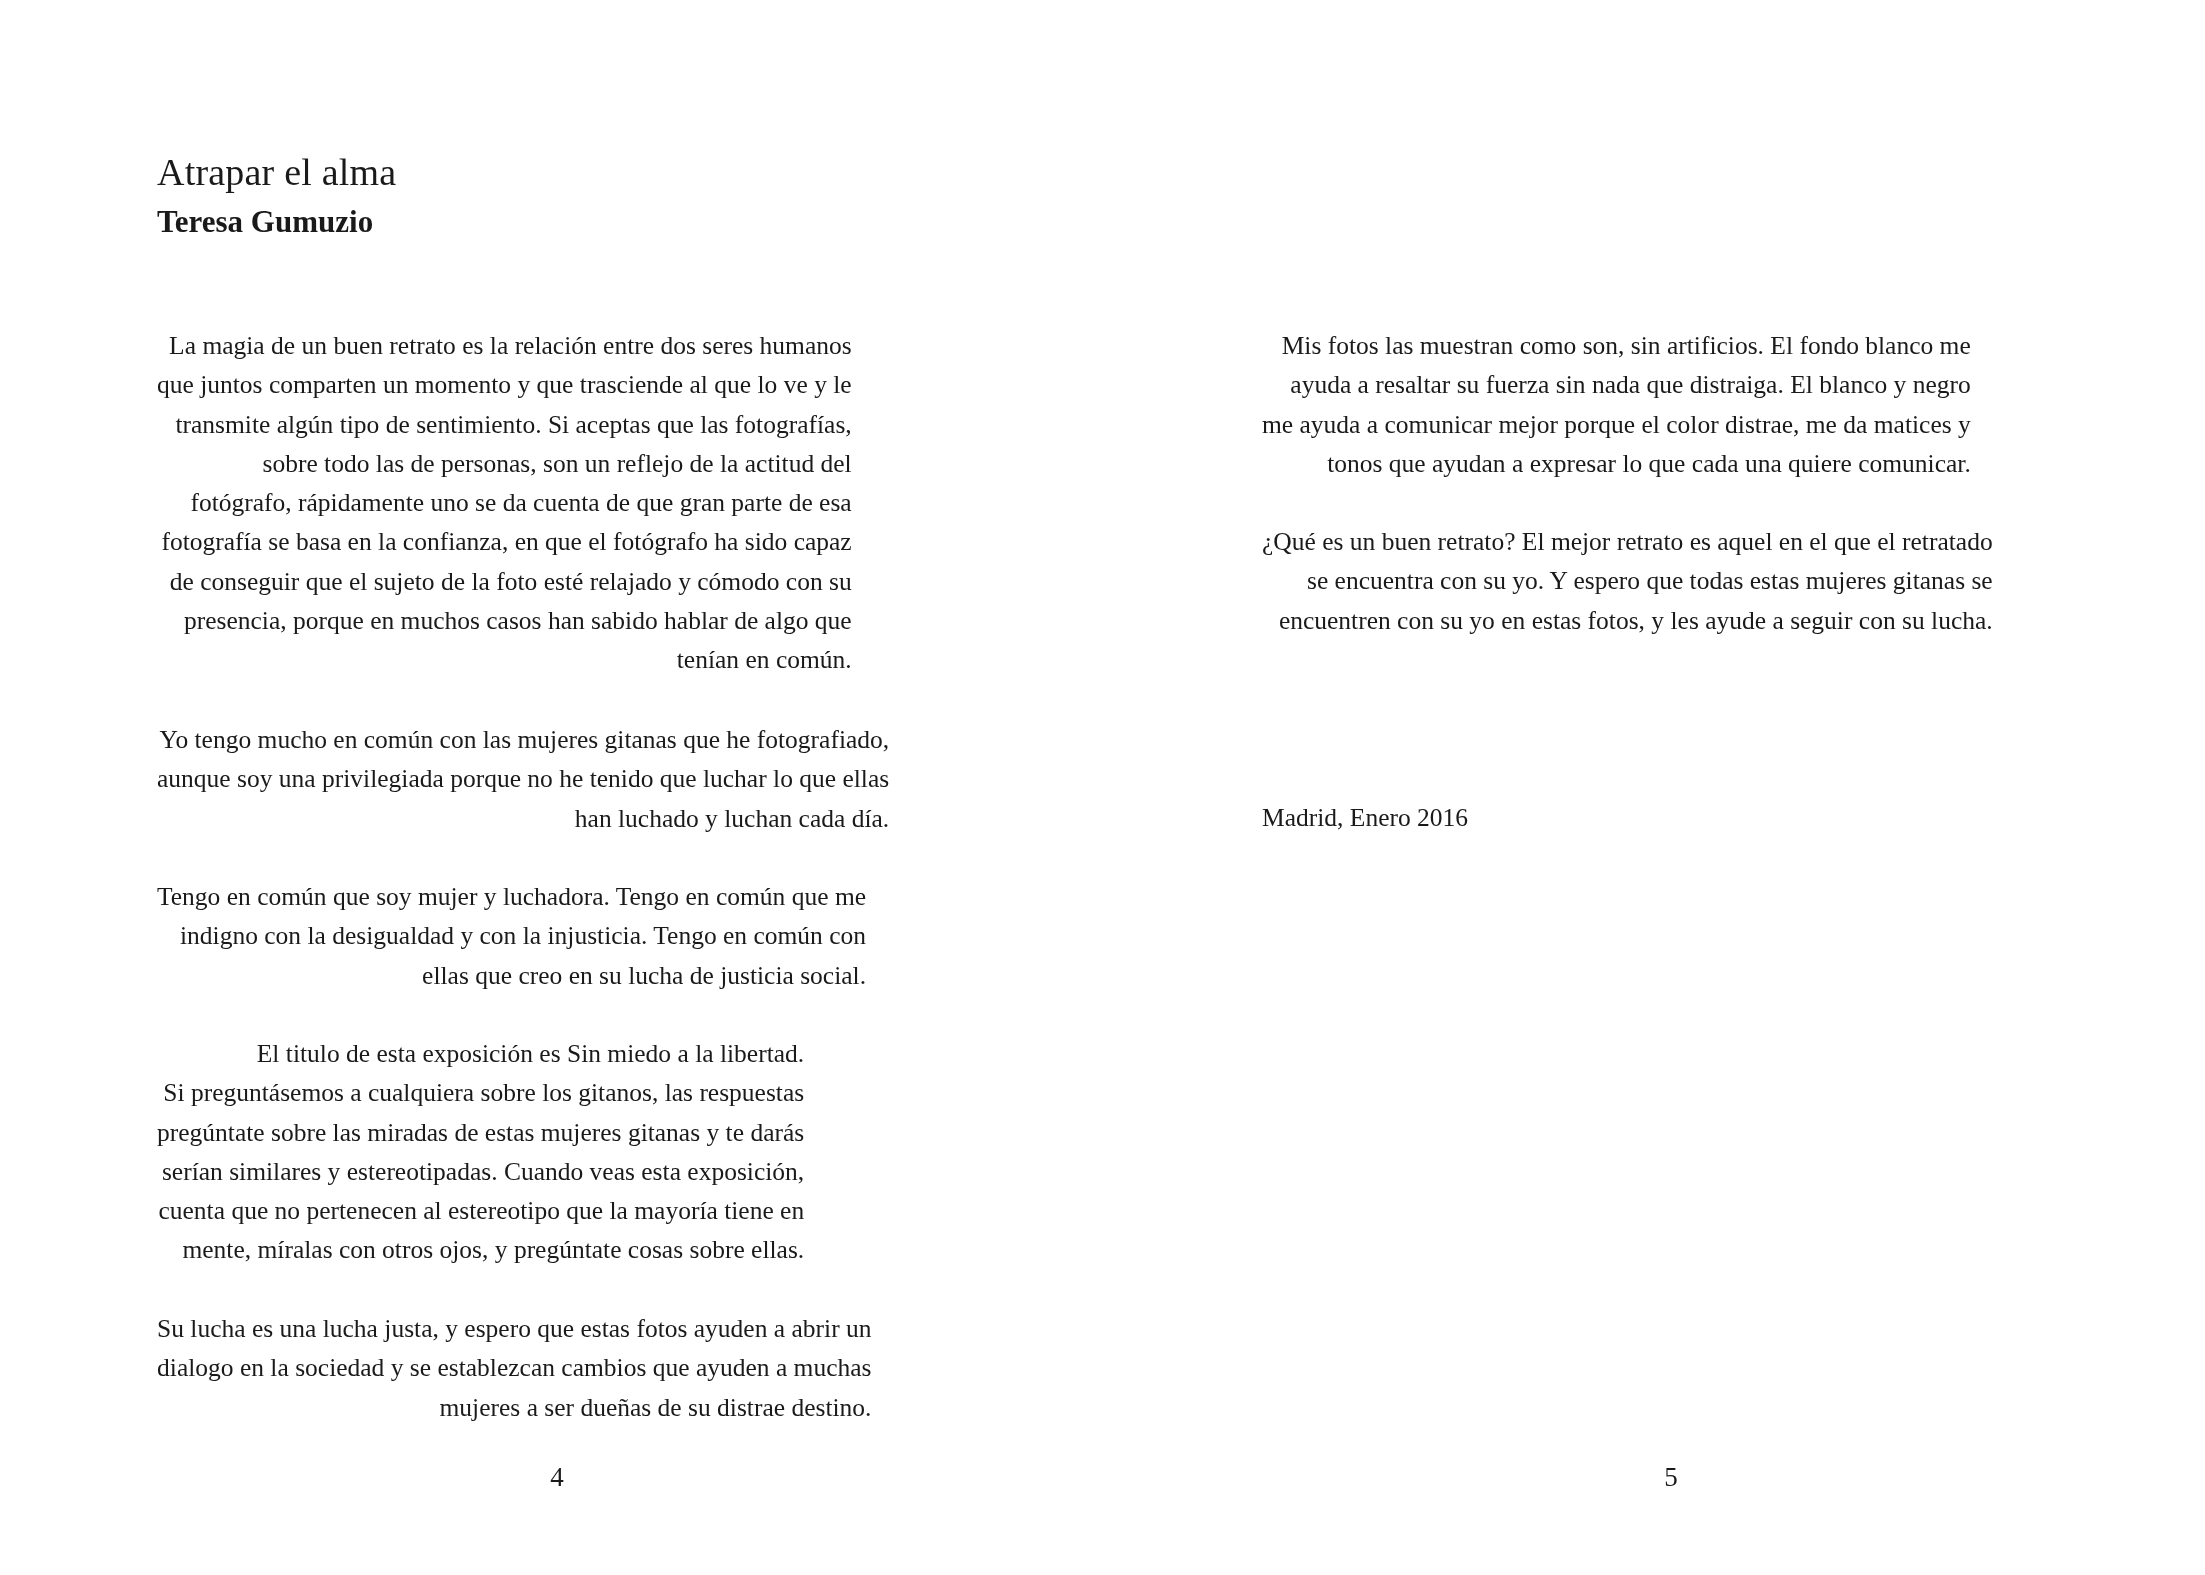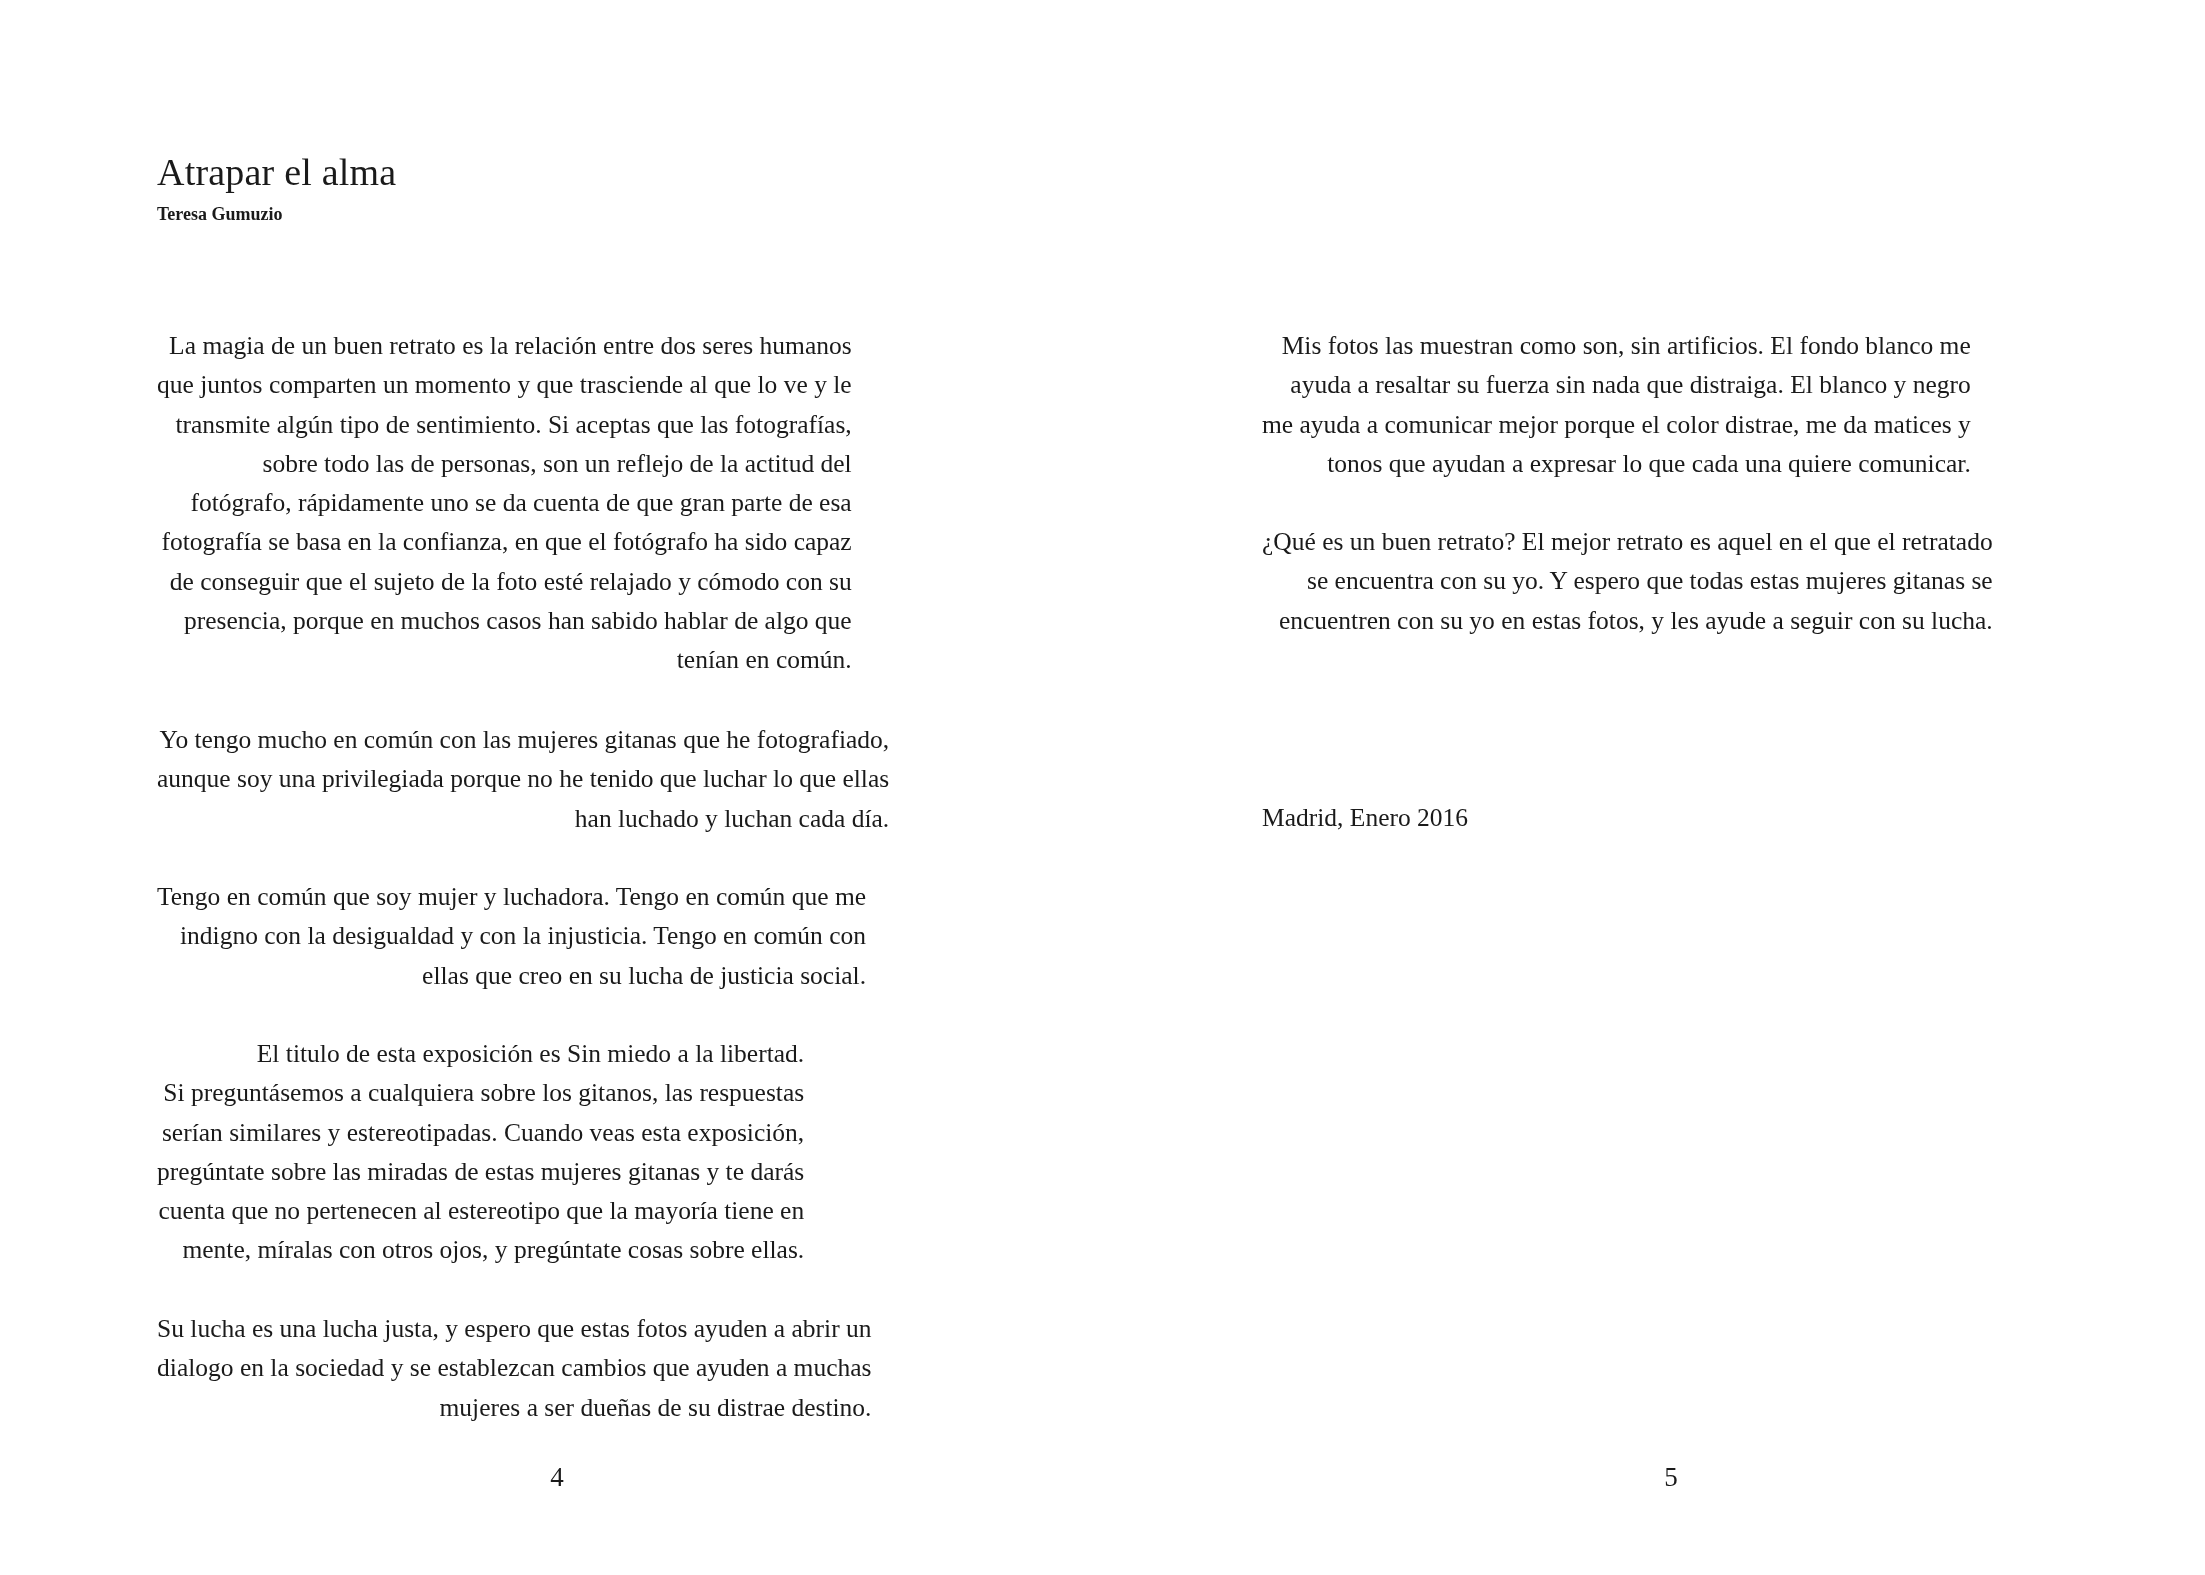--- a/index.html
+++ b/index.html
@@ -4,21 +4,21 @@
 <style>
   html, body { margin:0; padding:0; background:#ffffff; }
   body { width:2205px; height:1575px; position:relative; overflow:hidden;
          font-family:"DejaVu Serif","Liberation Serif",serif; color:#1a1a1a; }
   .page { position:absolute; top:0; height:1338px; }
   .page-left { left:0; width:1102px; }
   .page-right { left:1102px; width:1103px; }
   .title { position:absolute; left:157px; top:150px; font-family:"Liberation Serif",serif;
            font-size:38px; font-weight:normal; margin:0; letter-spacing:0.2px; }
   .author { position:absolute; left:157px; top:204px; font-family:"Liberation Serif",serif;
-            font-size:18px; font-weight:bold; margin:0; }
+            font-size:31px; font-weight:bold; margin:0; }
   .para { position:absolute; font-family:"Liberation Serif",serif; font-size:25.5px;
           line-height:39.3px; margin:0; white-space:nowrap; }
   .para .ln { display:block;text-align:right; }
   .left-col { left:157px; }
   .right-col { left:160px; }
   .pagenum { position:absolute; top:1462px; font-family:"Liberation Serif",serif; font-size:27px;
              width:40px; text-align:center; }
 </style>
 </head>
 <body>
@@ -47,22 +47,22 @@
 
   <p class="para left-col" style="top:877px;">
     <span class="ln">Tengo en común que soy mujer y luchadora. Tengo en común que me</span>
     <span class="ln">indigno con la desigualdad y con la injusticia. Tengo en común con</span>
     <span class="ln">ellas que creo en su lucha de justicia social.</span>
   </p>
 
   <p class="para left-col" style="top:1034px;">
     <span class="ln">El titulo de esta exposición es Sin miedo a la libertad.</span>
     <span class="ln">Si preguntásemos a cualquiera sobre los gitanos, las respuestas</span>
+    <span class="ln">pregúntate sobre las miradas de estas mujeres gitanas y te darás</span>
     <span class="ln">serían similares y estereotipadas. Cuando veas esta exposición,</span>
-    <span class="ln">pregúntate sobre las miradas de estas mujeres gitanas y te darás</span>
     <span class="ln">cuenta que no pertenecen al estereotipo que la mayoría tiene en</span>
     <span class="ln">mente, míralas con otros ojos, y pregúntate cosas sobre ellas.</span>
   </p>
 
   <p class="para left-col" style="top:1309px;">
     <span class="ln">Su lucha es una lucha justa, y espero que estas fotos ayuden a abrir un</span>
     <span class="ln">dialogo en la sociedad y se establezcan cambios que ayuden a muchas</span>
     <span class="ln">mujeres a ser dueñas de su distrae destino.</span>
   </p>
 

